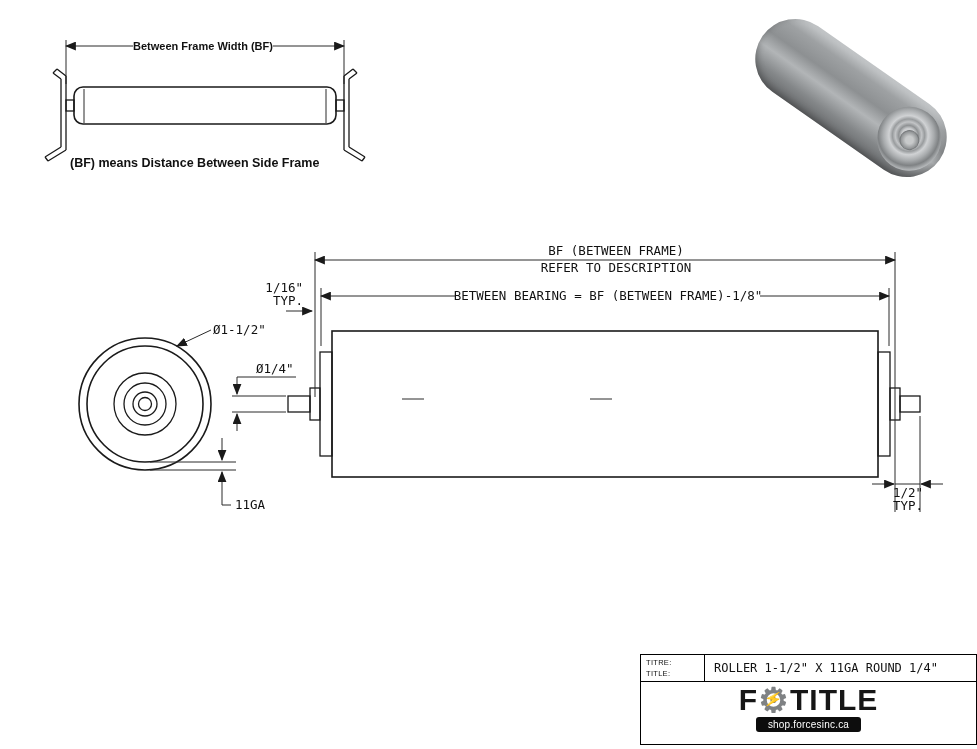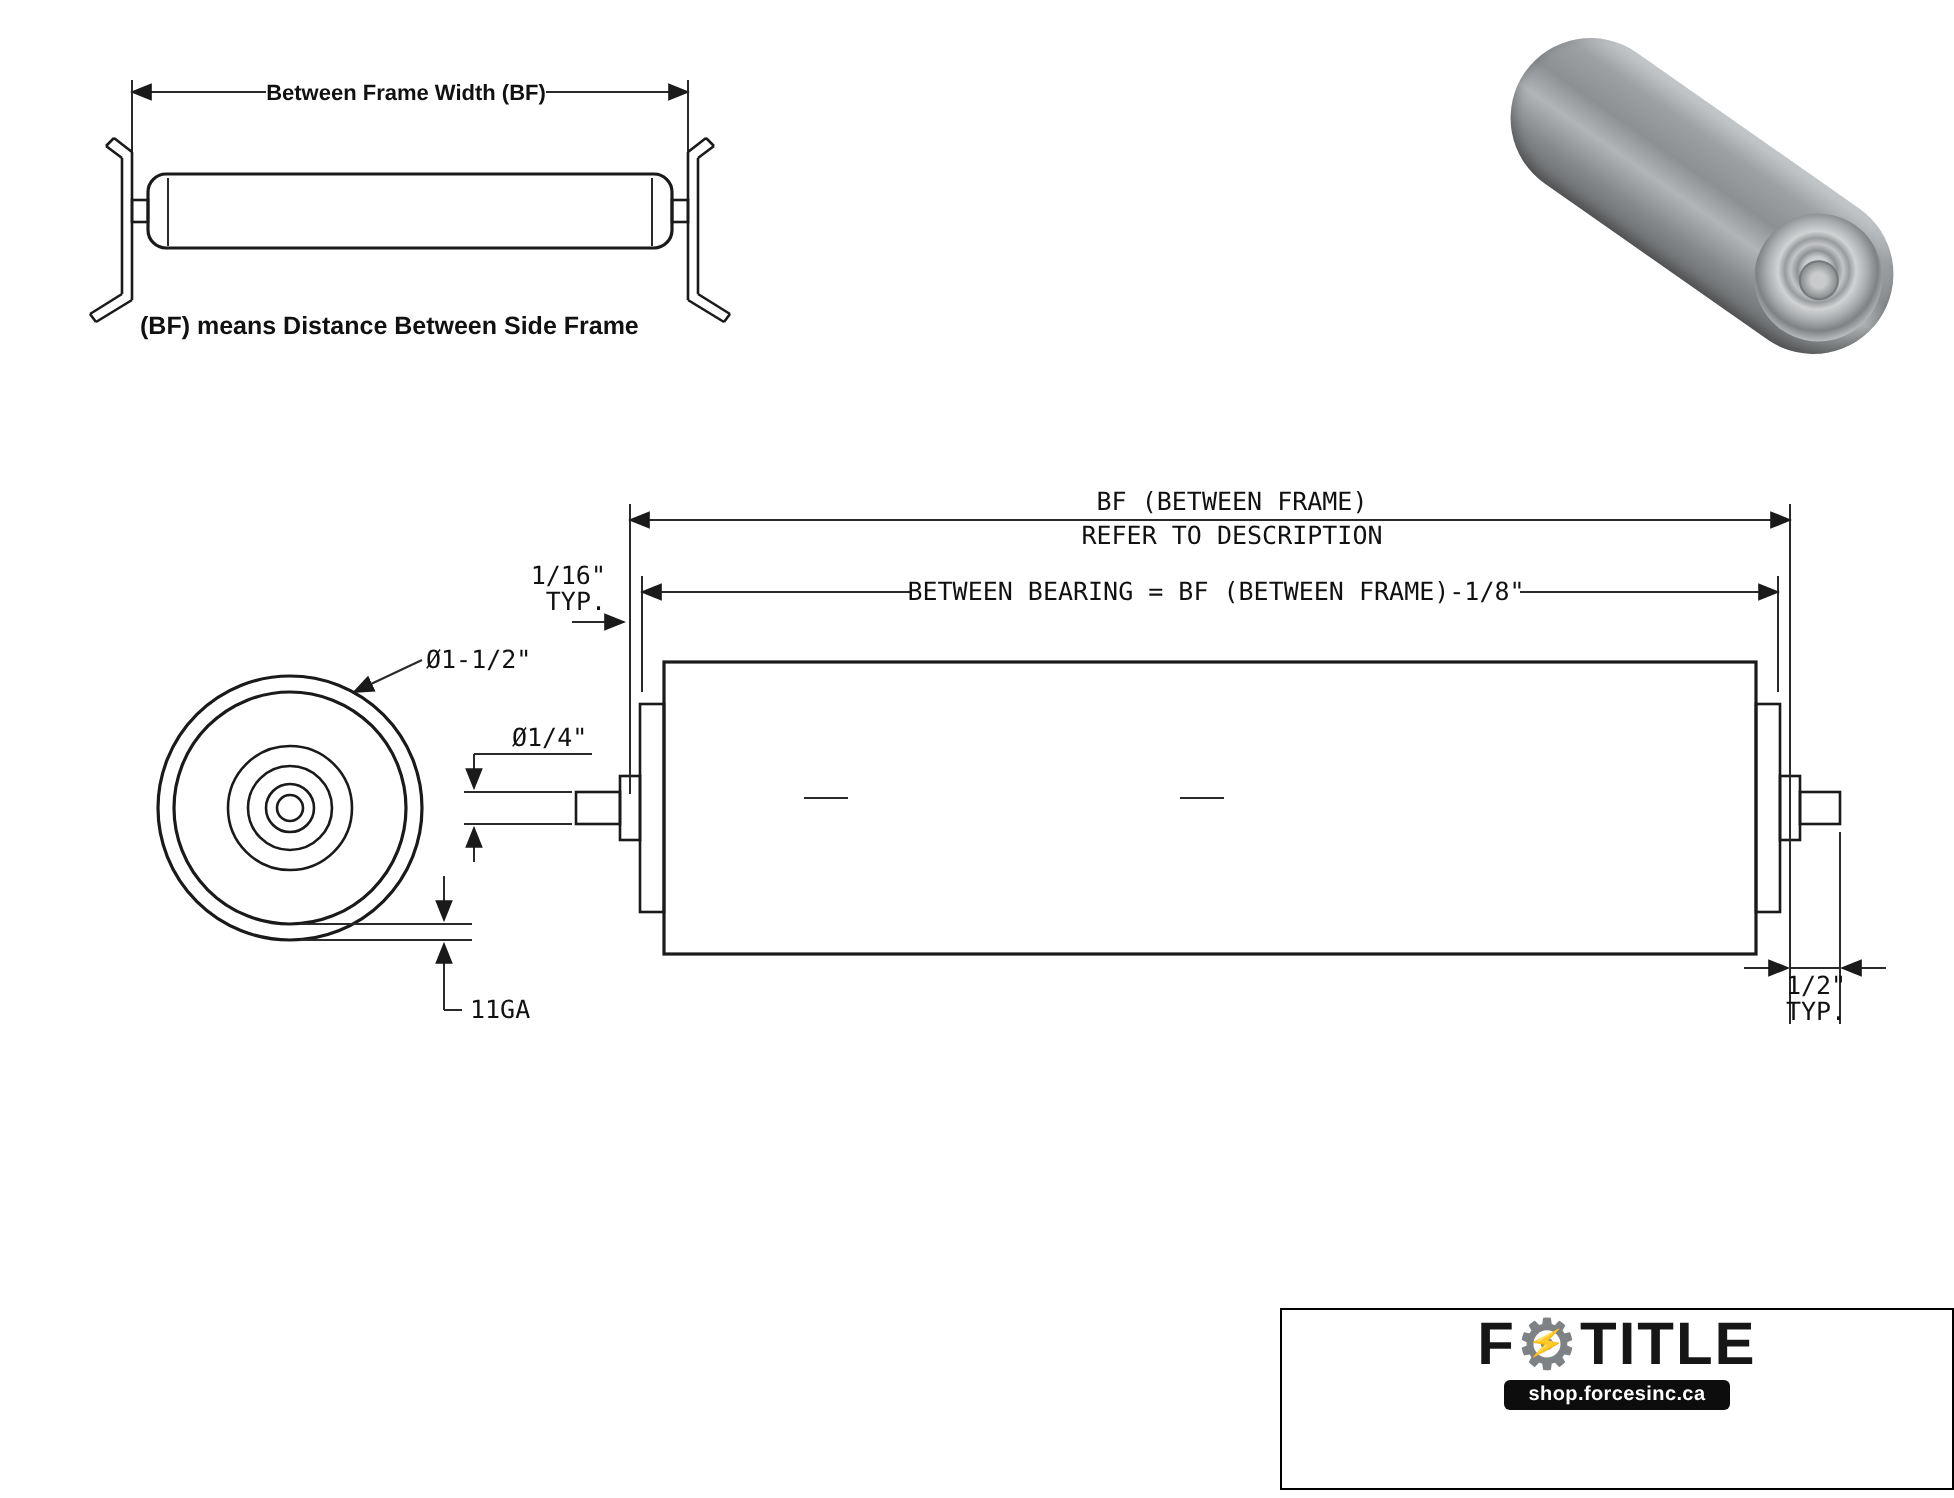--- a/index.html
+++ b/index.html
@@ -38,21 +38,21 @@
        font-family:"DejaVu Sans Mono",monospace;font-size:12px;color:#111;white-space:nowrap;}
   .tb-logo{position:relative;height:60px;}
   .brand{display:flex;justify-content:center;align-items:center;margin-top:3px;gap:1px;
        font-family:"Liberation Sans",sans-serif;font-weight:bold;font-size:30px;
        letter-spacing:1px;color:#161616;line-height:1;}
   .gear{display:inline-flex;width:30px;height:30px;align-items:center;justify-content:center;position:relative;}
   .gear-glyph{font-size:34px;color:#7f8284;line-height:1;}
   .bolt{position:absolute;left:50%;top:50%;transform:translate(-50%,-54%) rotate(12deg);
        font-size:15px;color:#f0b400;}
   .site-bar{width:fit-content;margin:2px auto 0;background:#0d0d0d;color:#fff;
-       border-radius:3px;padding:2px 12px;font-size:10px;font-weight:bold;letter-spacing:.2px;}
+       border-radius:3px;padding:2px 12px;font-size:10px;font-weight:normal;letter-spacing:.2px;}
 </style>
 </head>
 <body>
 
 <svg class="drawing" width="977" height="749" viewBox="0 0 977 749">
   <defs>
     <marker id="arr" viewBox="0 0 10 8" refX="9" refY="4" markerWidth="11" markerHeight="9" orient="auto" markerUnits="userSpaceOnUse">
       <path d="M0,0 L10,4 L0,8 Z" fill="#1a1a1a"></path>
     </marker>
   </defs>
@@ -146,20 +146,27 @@
 
 <div class="render3d">
   <div class="cyl">
     <div class="cap">
       <div class="capshaft"></div>
     </div>
   </div>
 </div>
 
 <div class="titleblock">
+  <div class="tb-row1">
+    <div class="tb-labels">
+      <span>TITRE:</span>
+      <span>TITLE:</span>
+    </div>
+    <div class="tb-title">ROLLER 1-1/2" X 11GA ROUND 1/4"</div>
+  </div>
   <div class="tb-logo">
     <div class="brand">
       <span>F</span>
       <span class="gear">
         <span class="gear-glyph">⚙</span>
         <span class="bolt">⚡</span>
       </span>
       <span>TITLE</span>
     </div>
     <div class="site-bar">

